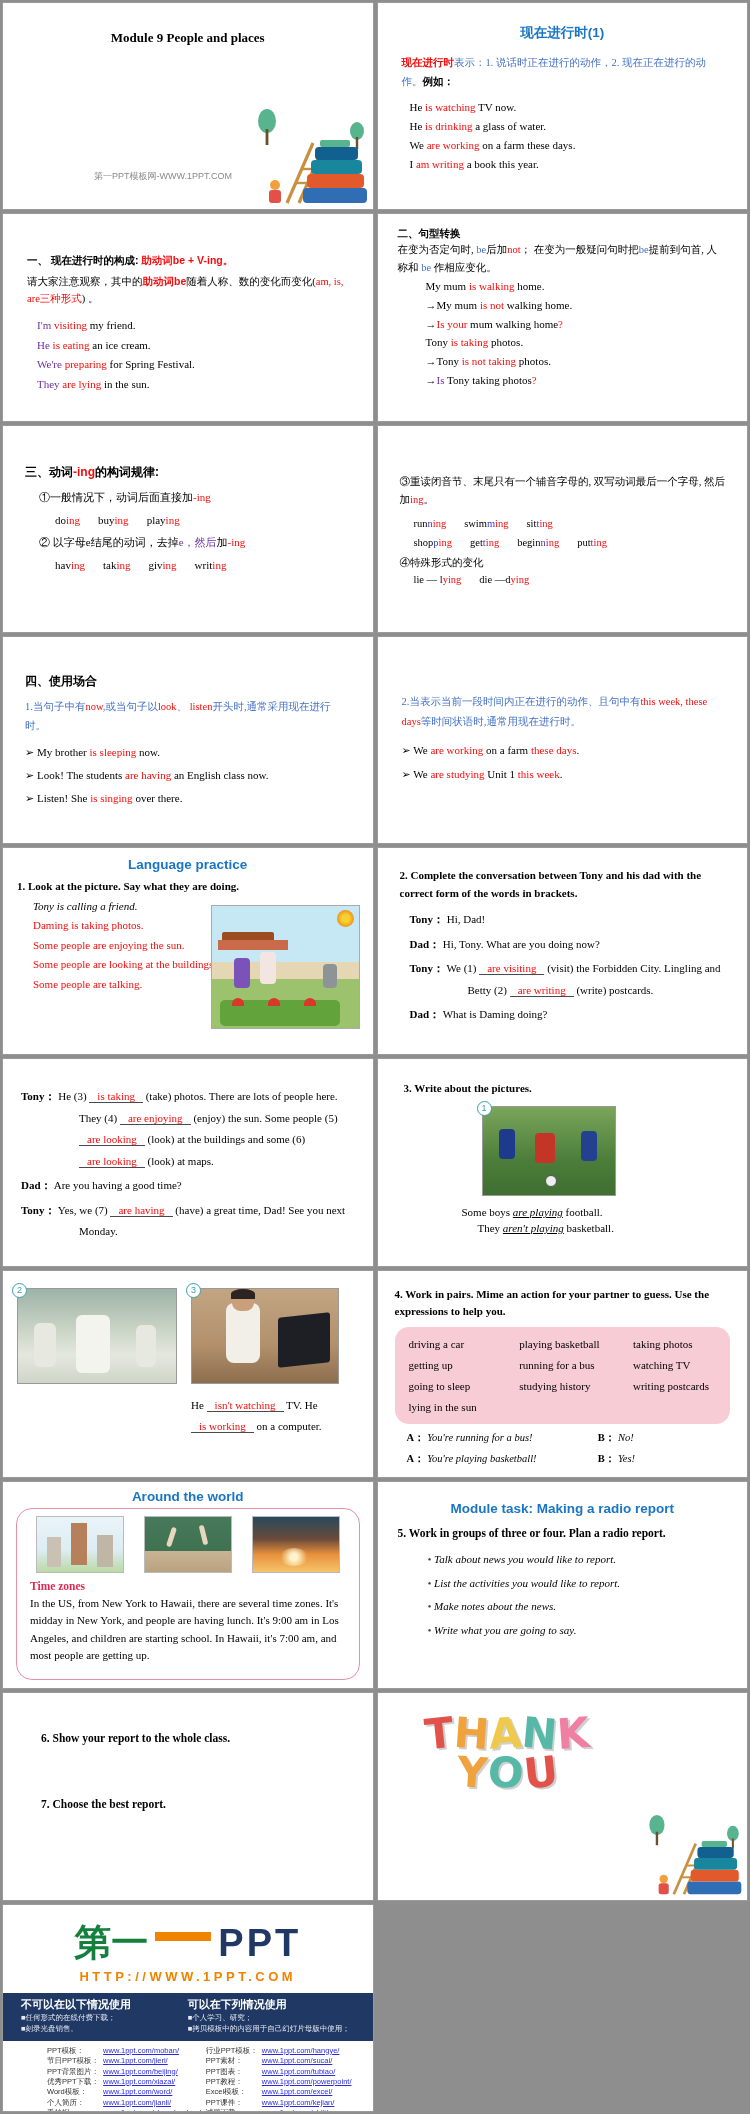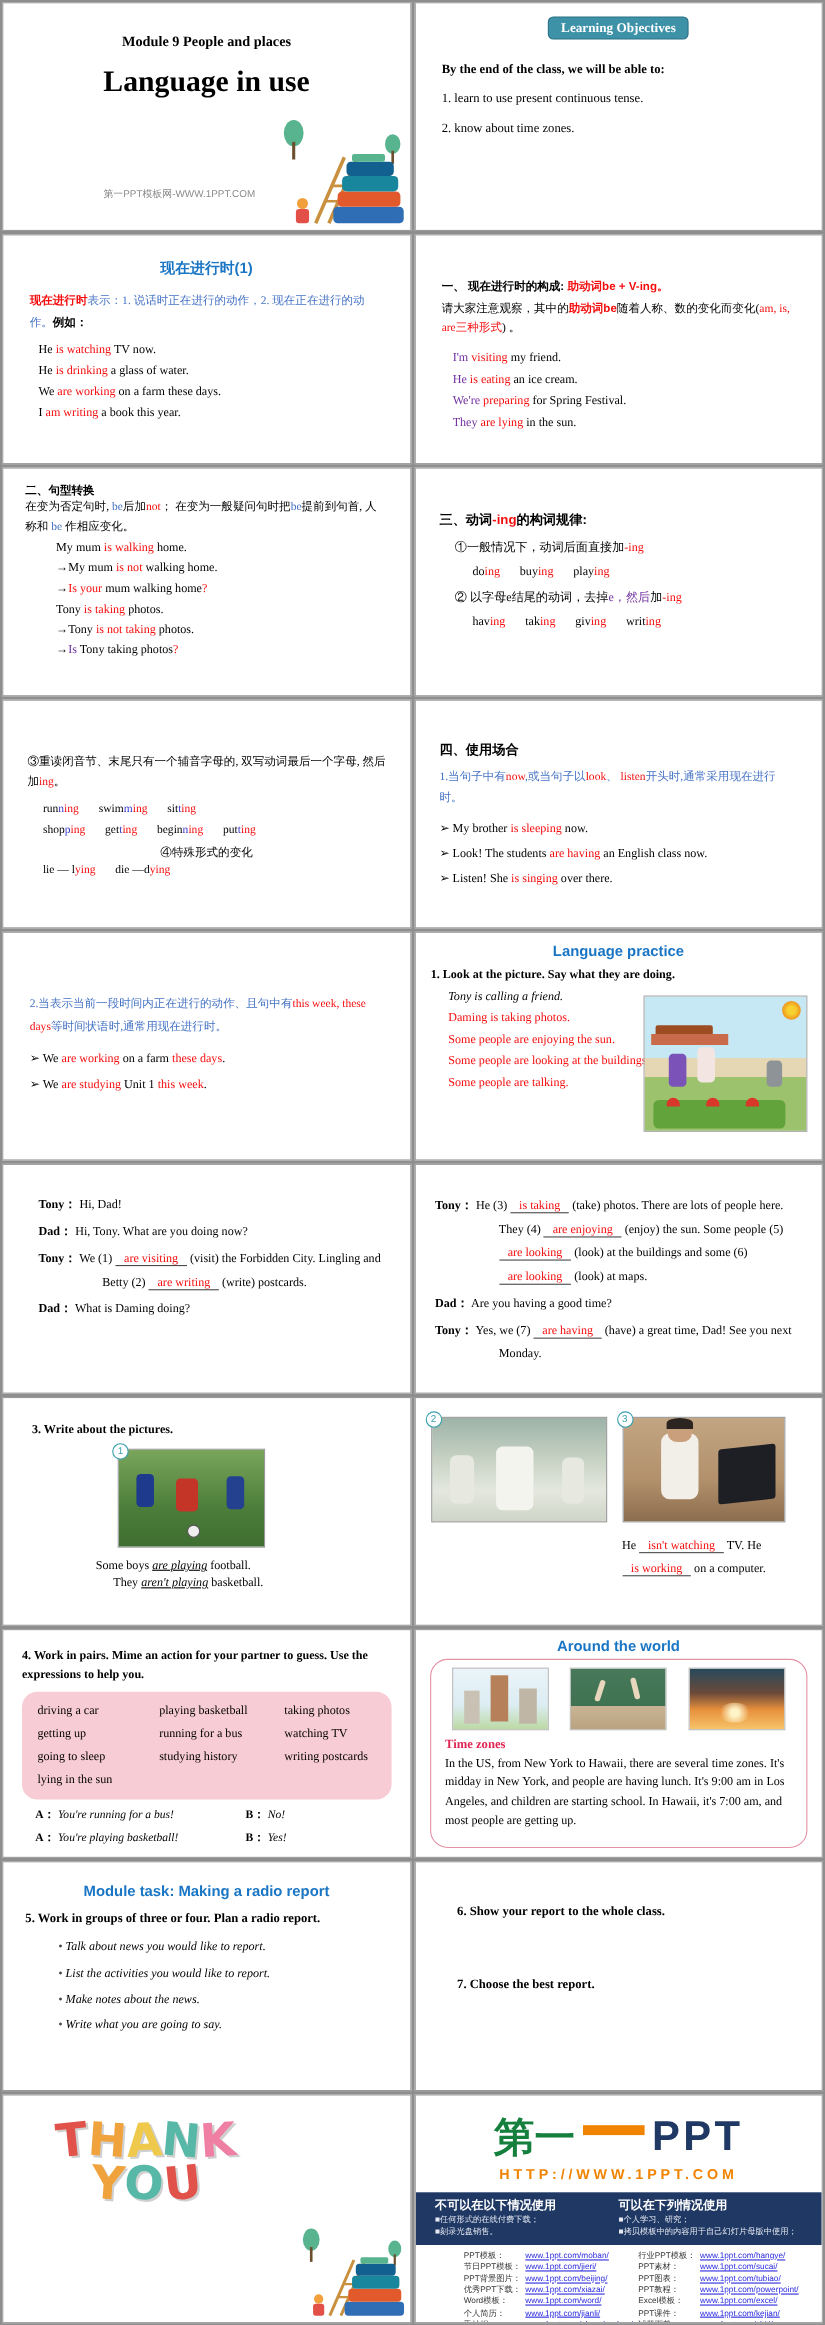--- a/index.html
+++ b/index.html
@@ -42,21 +42,21 @@
   #s5 .ln{margin-left:28px;line-height:1.7;font-size:11px;}
   
   #s6{padding:38px 22px;font-size:11px;}
   #s6 .h{font-size:12px;}
   #s6 .rule{margin-left:14px;margin-top:9px;}
   #s6 .words{margin-left:30px;margin-top:9px;}
   
   #s7{padding:47px 22px;font-size:10.5px;}
   #s7 .para{line-height:1.8;}
   #s7 .words{margin-left:14px;margin-top:8px;}
-  #s7 .p5{margin-top:8px;text-align:center;}
+  #s7 .p5{margin-top:8px;}
   #s7 .lie{margin-left:14px;margin-top:4px;}
   
   #s8{padding:36px 22px;font-size:10.5px;}
   #s8 .h{font-size:12px;}
   #s8 .para{margin-top:7px;line-height:1.85;}
   #s8 .bl{margin-top:10px;font-size:11px;}
   
   #s9{padding:55px 24px;font-size:10.5px;}
   #s9 .para{line-height:1.95;}
   #s9 .bl{margin-top:11px;font-size:11px;}
@@ -163,47 +163,40 @@
   #s20 .lcol span{color:#333;}
   #s20 .lcol a{color:#2a2ae0;text-decoration:underline;cursor:pointer;}
 </style>
 </head>
 <body>
 
 <div class="grid">
 
   <div class="sl" id="s1">
     <p class="mod">Module 9  People and places</p>
-    <p class="ct">Language in use</p>
     <p class="wm">第一PPT模板网-WWW.1PPT.COM</p>
     <svg class="books" width="128" height="108" viewBox="0 0 128 108">
       <ellipse cx="26" cy="22" rx="9" ry="12" fill="#57b48e"></ellipse>
         <rect x="24.6" y="30" width="2.8" height="16" fill="#6b4f2e"></rect>
       <ellipse cx="116" cy="32" rx="7" ry="9" fill="#57b48e"></ellipse>
         <rect x="114.8" y="38" width="2.4" height="12" fill="#6b4f2e"></rect>
       <line x1="46" y1="104" x2="72" y2="44" stroke="#c9913f" stroke-width="3.2"></line>
       <line x1="58" y1="104" x2="84" y2="44" stroke="#c9913f" stroke-width="3.2"></line>
       <line x1="55" y1="84" x2="78" y2="84" stroke="#c9913f" stroke-width="2.4"></line>
       <line x1="61" y1="70" x2="83" y2="70" stroke="#c9913f" stroke-width="2.4"></line>
       <rect x="62" y="89" width="64" height="15" rx="4" fill="#2f6db4"></rect>
       <rect x="66" y="75" width="57" height="14" rx="4" fill="#e2592c"></rect>
       <rect x="70" y="61" width="51" height="14" rx="4" fill="#18869c"></rect>
       <rect x="74" y="48" width="43" height="13" rx="4" fill="#11608f"></rect>
       <rect x="79" y="41" width="30" height="7" rx="2" fill="#57b48e"></rect>
       <circle cx="34" cy="86" r="5" fill="#f2a03c"></circle>
         <rect x="28" y="91" width="12" height="13" rx="3" fill="#e25048"></rect>
     </svg>
   </div>
 
-  <div class="sl" id="s2">
-    <p class="badge">Learning Objectives</p>
-    <p class="intro">By the end of the class, we will be able to:</p>
-    <p class="item">1. learn to use present continuous tense.</p>
-    <p class="item">2. know about time zones.</p>
-  </div>
 
   <div class="sl" id="s3">
     <p class="btitle">现在进行时(1)</p>
     <p class="para"><span class="r cjk-h">现在进行时</span><span class="b">表示：1. 说话时正在进行的动作，2. 现在正在进行的动作。</span><span class="cjk-h">例如：</span></p>
     <div class="ex">
       <p><span>He </span><span class="r">is watching</span><span> TV now.</span></p>
       <p><span>He </span><span class="r">is drinking</span><span> a glass of water.</span></p>
       <p><span>We </span><span class="r">are working</span><span> on a farm these days.</span></p>
       <p><span>I </span><span class="r">am writing</span><span> a book this year.</span></p>
     </div>
@@ -277,20 +270,21 @@
       <div class="f2"></div>
       <div class="f3"></div>
       <div class="bus"></div>
       <div class="c1"></div>
       <div class="c2"></div>
       <div class="c3"></div>
     </div>
   </div>
 
   <div class="sl" id="s11">
+    <p class="hh">2. Complete the conversation between Tony and his dad with the correct form of the words in brackets.</p>
     <div style="margin-top:7px;margin-left:10px;">
       <p class="speech"><span class="lbl">Tony：</span>  <span>Hi, Dad!</span></p>
       <p class="speech"><span class="lbl">Dad：</span>  <span>Hi, Tony. What are you doing now?</span></p>
       <p class="speech"><span class="lbl">Tony：</span>  <span>We (1) </span><span class="ans">are visiting</span><span> (visit) the Forbidden City. Lingling and Betty (2) </span><span class="ans">are writing</span><span> (write) postcards.</span></p>
       <p class="speech"><span class="lbl">Dad：</span>  <span>What is Daming doing?</span></p>
     </div>
   </div>
 
   <div class="sl" id="s12">
     <p class="speech"><span class="lbl">Tony：</span>  <span>He (3) </span><span class="ans">is taking</span><span> (take) photos. There are lots of people here. They (4) </span><span class="ans">are enjoying</span><span> (enjoy) the sun. Some people (5) </span><span class="ans">are looking</span><span> (look) at the buildings and some (6) </span><span class="ans">are looking</span><span> (look) at maps.</span></p>

